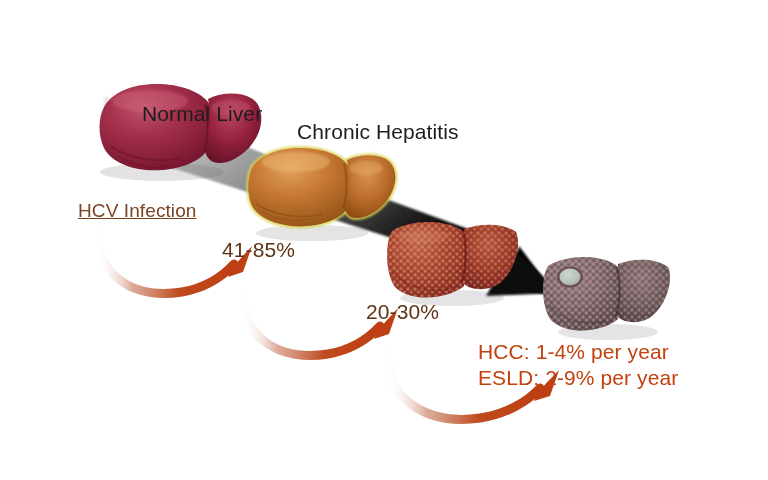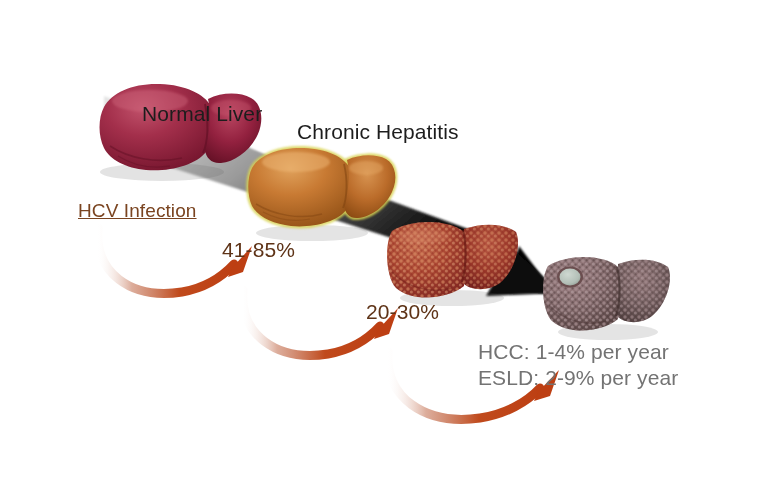--- a/index.html
+++ b/index.html
@@ -25,21 +25,21 @@
   .label {
     position: absolute;
     white-space: nowrap;
     color: #1d1d1d;
     font-family: "Liberation Sans", sans-serif;
     font-weight: 400;
     letter-spacing: .1px;
   }
   .label.stage-name { font-size: 21px; }
   .label.pct { font-size: 21px; color: #5e3317; }
-  .label.rate { font-size: 21px; color: #737373; }
+  .label.rate { font-size: 21px; color: #c2410c; }
   .label.infection { font-size: 19px; color: #7a4420; }
 </style>
 </head>
 <body>
 
 <div id="stage">
 
   <svg class="layer" viewBox="0 0 768 480">
     <defs>
       <linearGradient id="bigArrowGrad" x1="0" y1="0" x2="1" y2="0.55">

